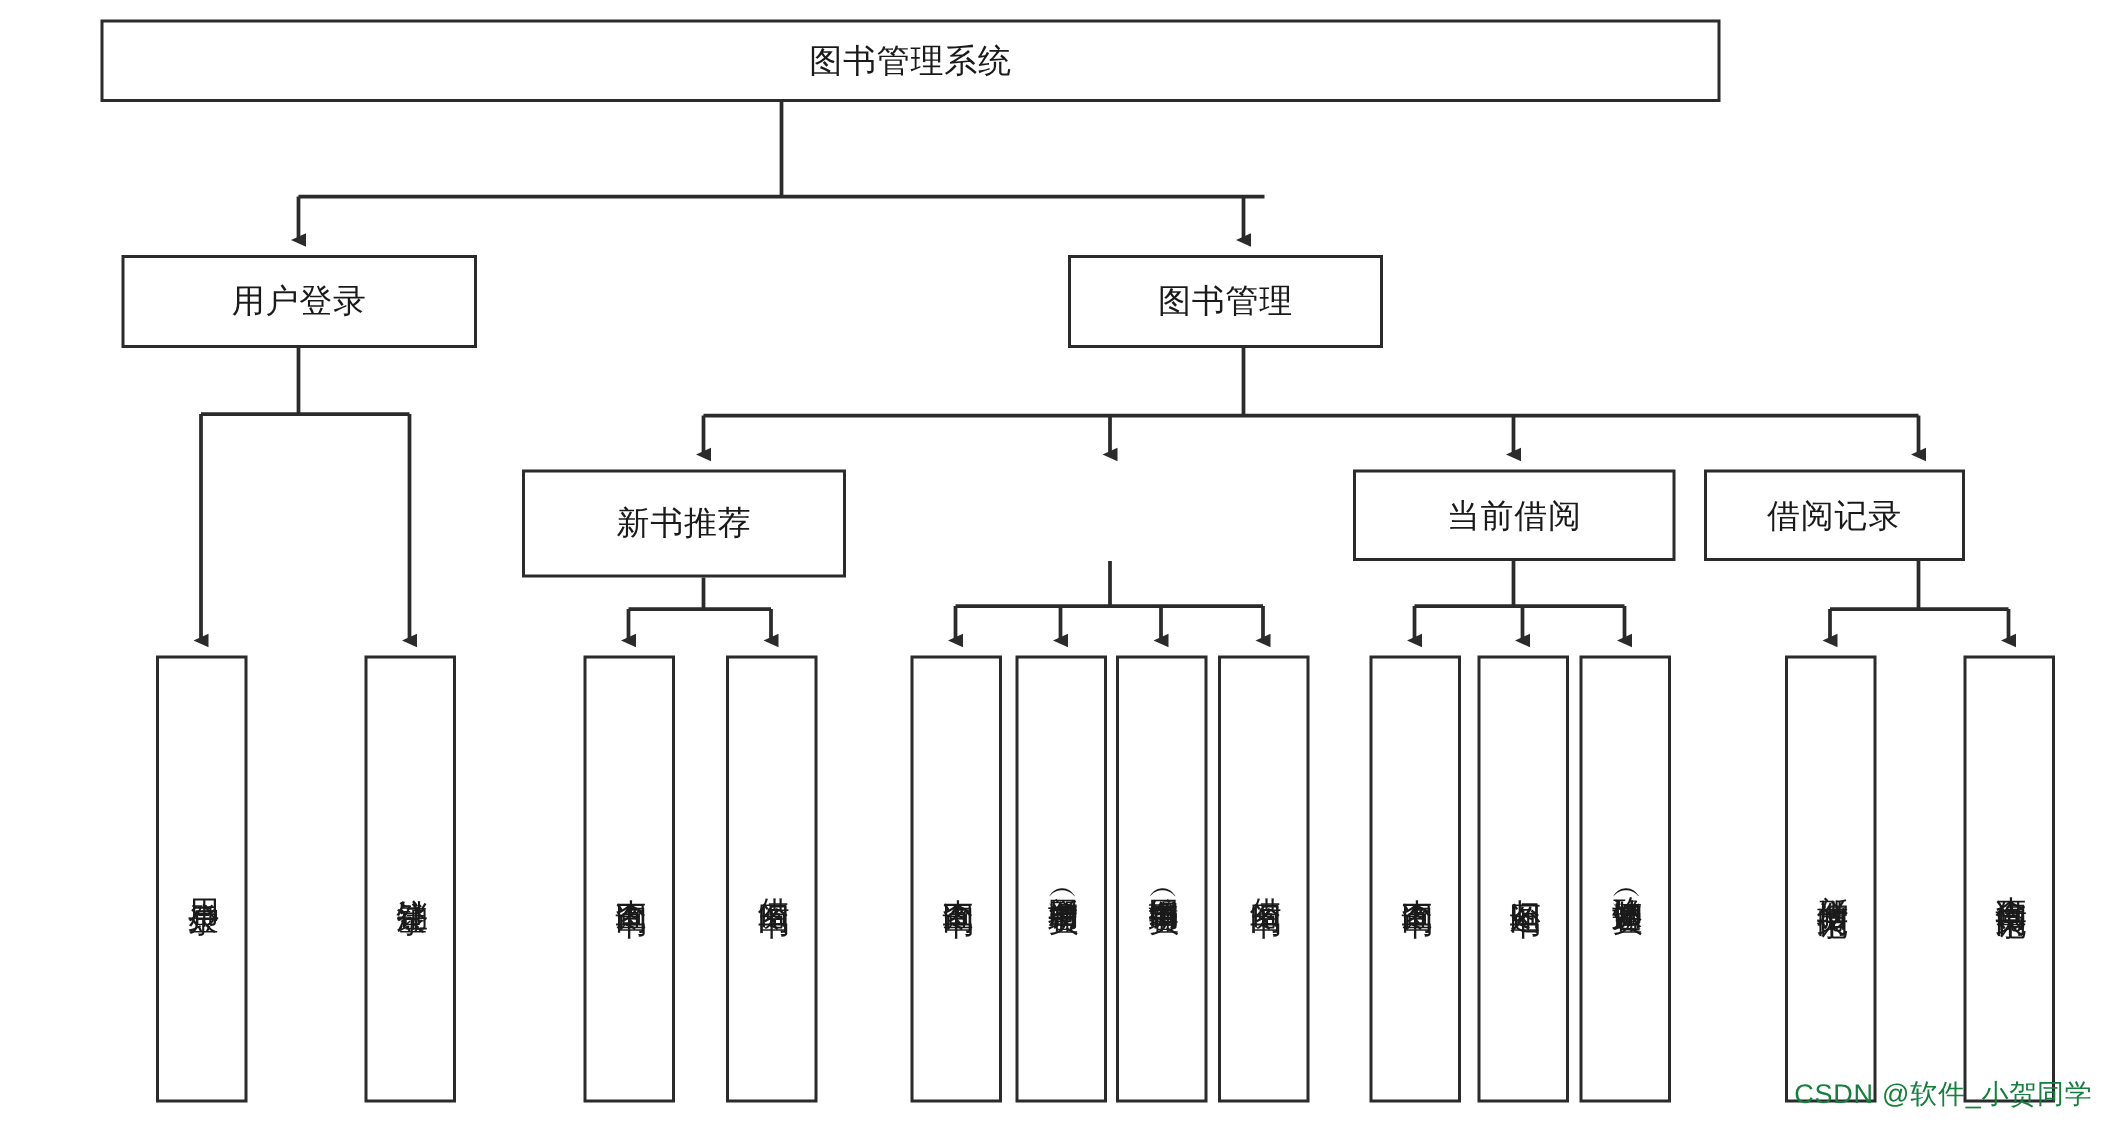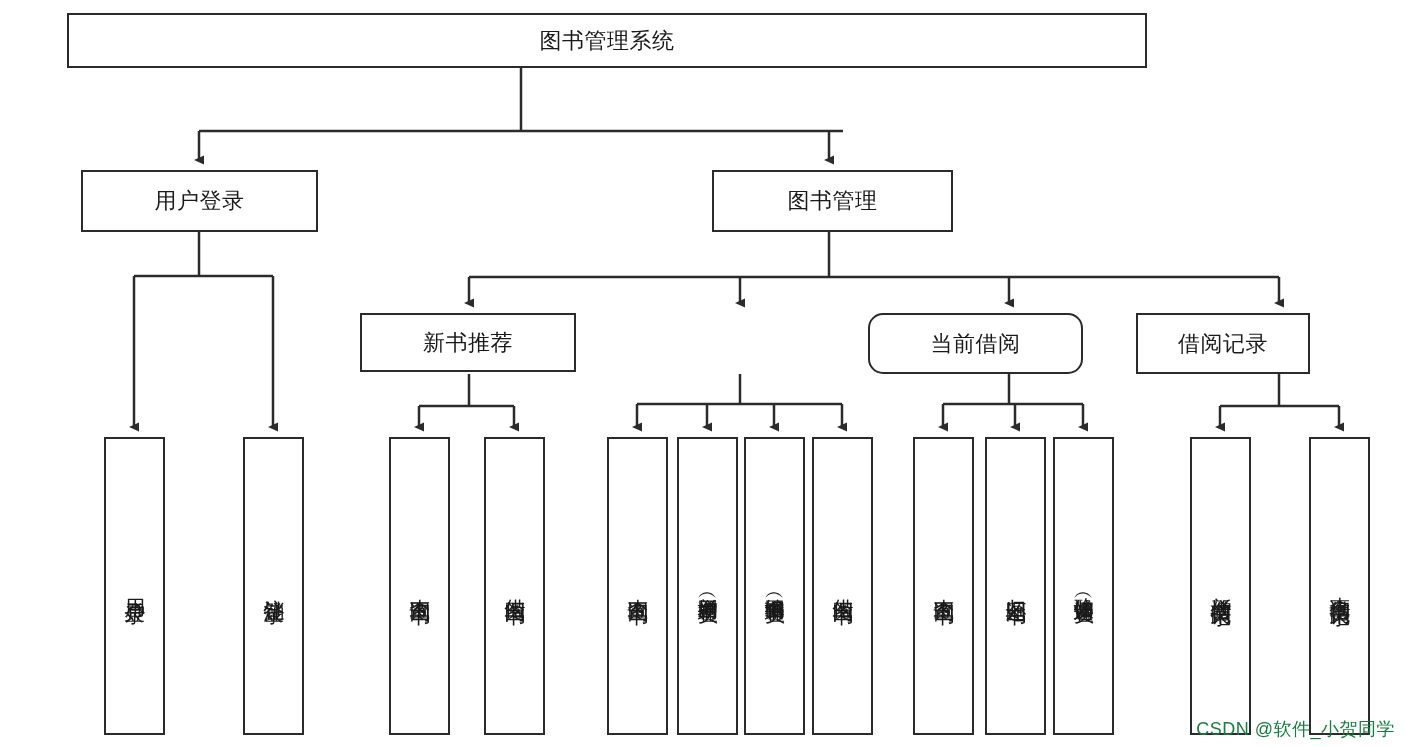--- a/index.html
+++ b/index.html
@@ -126,28 +126,28 @@
     </g>
   </svg>
 
   <div class="node" style="left:30px; top:13px; width:1080px; height:55px;margin-left:37px;">
     <span class="node-label">图书管理系统</span>
   </div>
 
   <div class="node" style="left:81px; top:170px; width:237px; height:62px;">
     <span class="node-label">用户登录</span>
   </div>
-  <div class="node" style="left:712px; top:170px; width:241px; height:62px;">
+  <div class="node" style="left:712px; top:170px; width:210px; height:62px;">
     <span class="node-label">图书管理</span>
   </div>
 
-  <div class="node" style="left:360px; top:313px; width:216px; height:59px;">
+  <div class="node" style="left:348px; top:313px; width:216px; height:72px;">
     <span class="node-label">新书推荐</span>
   </div>
-  <div class="node" style="left:868px; top:313px; width:215px; height:61px;border-radius:15px;">
+  <div class="node" style="left:902px; top:313px; width:215px; height:61px;">
     <span class="node-label">当前借阅</span>
   </div>
   <div class="node" style="left:1136px; top:313px; width:174px; height:61px;">
     <span class="node-label">借阅记录</span>
   </div>
 
   <div class="leaf" style="left:104px; top:437px; width:61px; height:298px;">
     <span class="leaf-label">用户登录</span>
   </div>
   <div class="leaf" style="left:243px; top:437px; width:61px; height:298px;">

